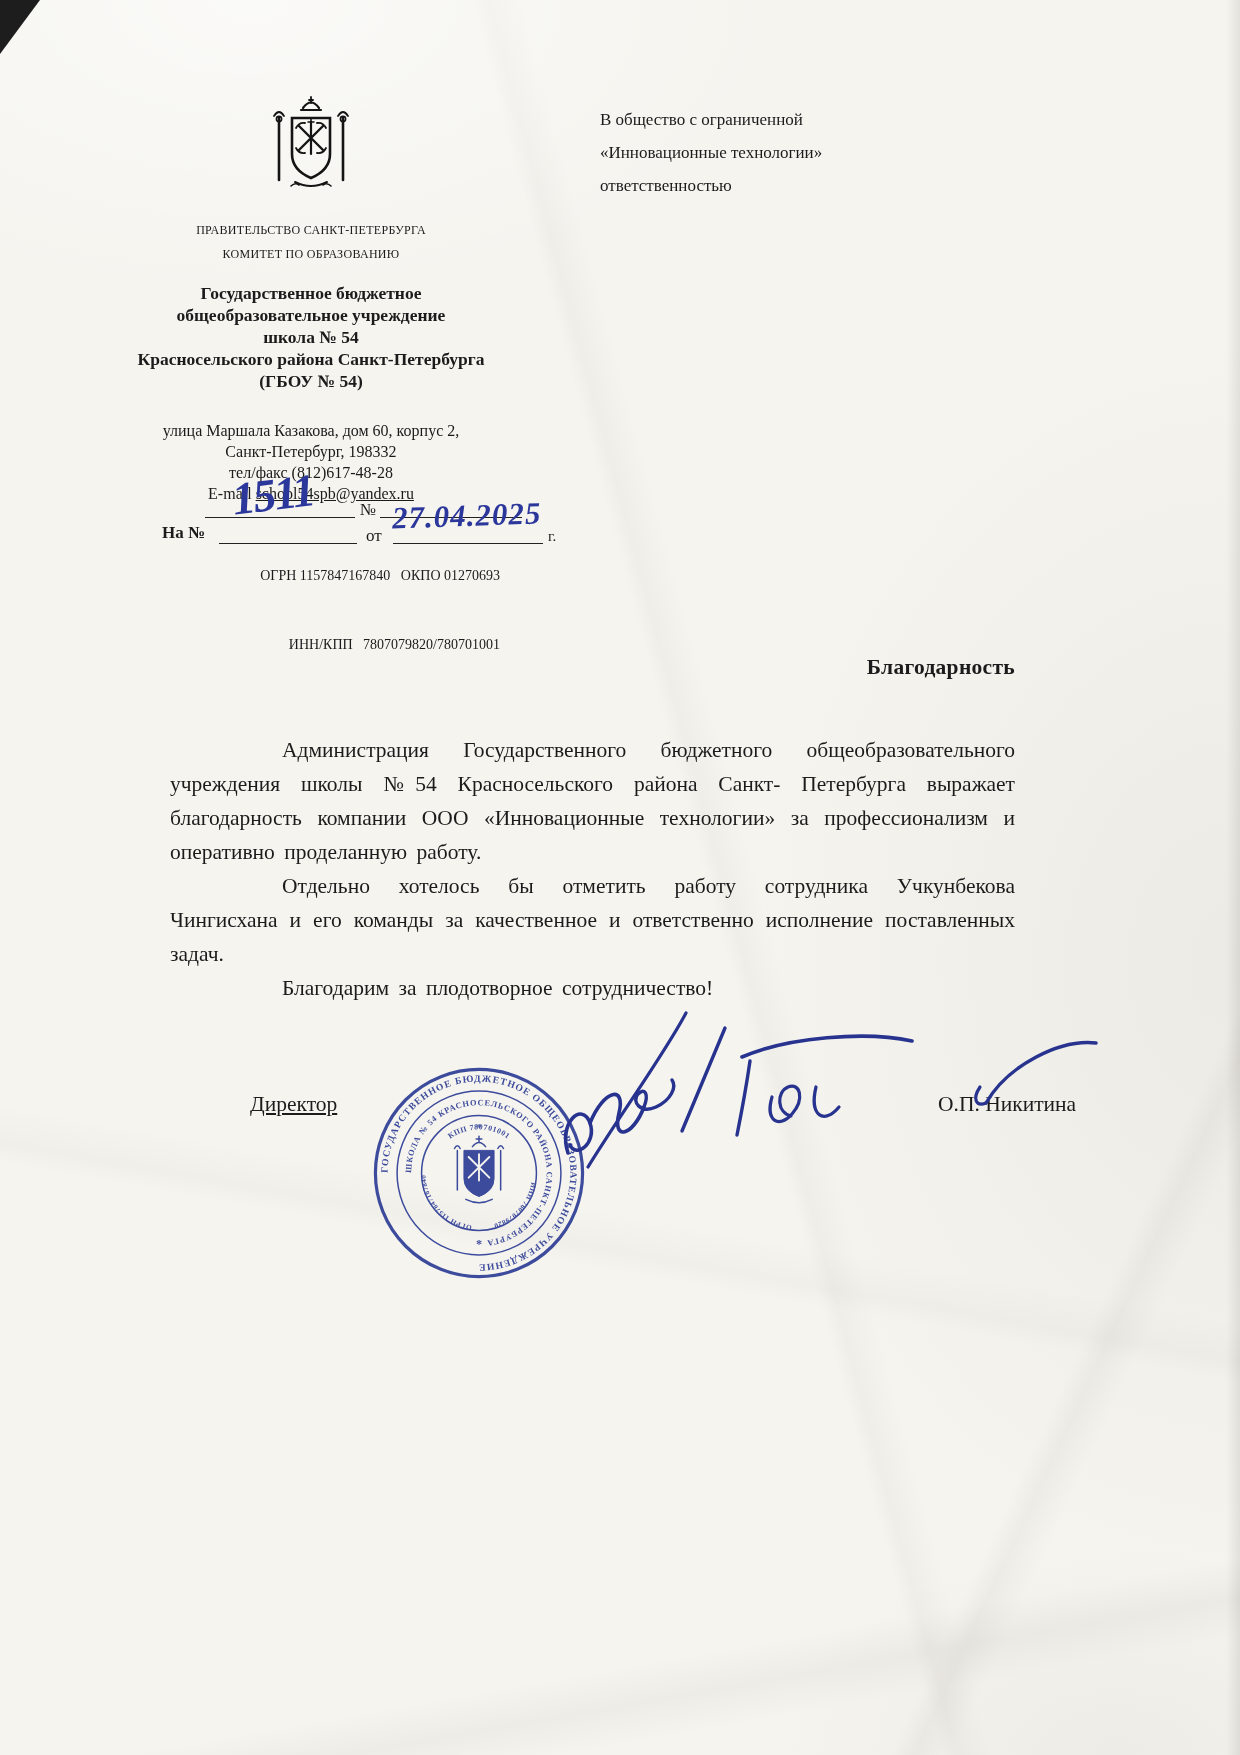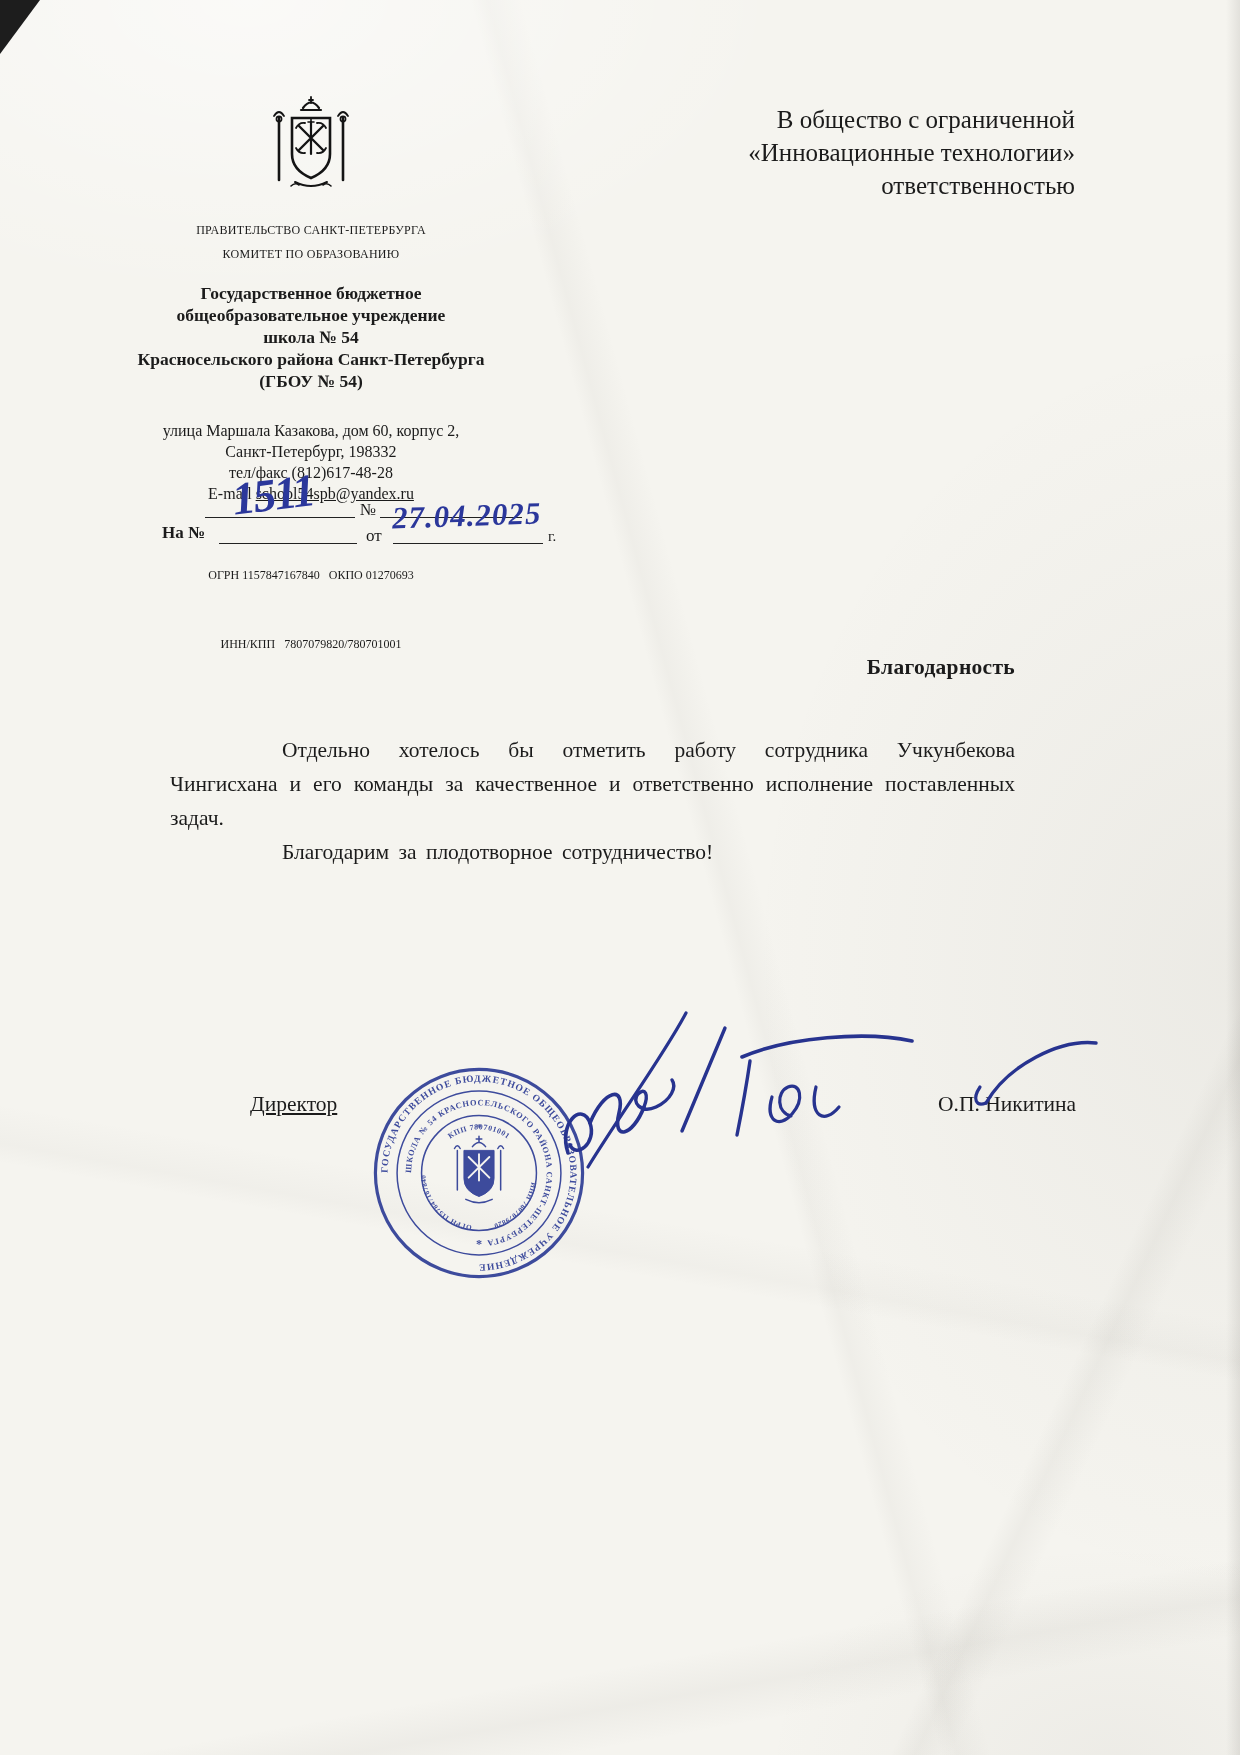--- a/index.html
+++ b/index.html
@@ -24,33 +24,33 @@
   .edge-shade { position:absolute; right:0; top:0; width:14px; height:100%;
     background:linear-gradient(to left, rgba(60,55,50,0.10), transparent); }
 
   
   .lh { position:absolute; left:122px; top:92px; width:378px; text-align:center; }
   .emblem { display:block; margin:0 auto 22px auto; }
   .lh-gov { font-size:12px; line-height:24px; letter-spacing:0.3px; }
   .lh-org { margin-top:16px; font-size:17.5px; font-weight:bold; line-height:22px; }
   .lh-addr { margin-top:28px; font-size:16px; line-height:21px; }
   .lh-email-link { text-decoration:underline; }
-  .lh-reg { margin-top:14px; font-size:12px; line-height:23px; white-space:pre; }
+  .lh-reg { margin-top:14px; font-size:14px; line-height:23px; white-space:pre;text-align:right; }
 
   
   .refline { position:absolute; border-bottom:1.6px solid #222; }
   .ref-text { position:absolute; font-size:17px; }
   .hw { position:absolute; color:#2b379b; font-style:italic; font-weight:bold;
         font-family:"Liberation Serif", serif; white-space:nowrap; }
   .hw-number { left:232px; top:468px; font-size:46px; transform:rotate(-7deg); letter-spacing:-2px; }
   .hw-date { left:392px; top:498px; font-size:31px; transform:rotate(-2deg); letter-spacing:1px; }
 
   
   .recipient { position:absolute; left:600px; top:103px; width:475px;
-    text-align:right; font-size:25px; line-height:33px; }
+    text-align:left; font-size:17px; line-height:33px; }
 
   
   .doc-title { position:absolute; left:170px; top:655px; width:845px;
     text-align:right; font-size:21.5px; font-weight:bold; letter-spacing:0.3px; }
   .body-text { position:absolute; left:170px; top:733px; width:845px;
     font-size:21.5px; line-height:34px; text-align:justify; }
   .body-text p { margin:0; text-indent:112px; word-spacing:4px; }
 
   
   .sig-position { position:absolute; left:250px; top:1092px; font-size:21.5px;text-decoration:underline; }
@@ -137,20 +137,21 @@
 
   <div class="recipient">
     <div>В общество с ограниченной</div>
     <div>«Инновационные технологии»</div>
     <div>ответственностью</div>
   </div>
 
   <div class="doc-title">Благодарность</div>
 
   <div class="body-text">
+    <p>Администрация Государственного бюджетного общеобразовательного учреждения школы №54 Красносельского района Санкт- Петербурга выражает благодарность компании ООО «Инновационные технологии» за профессионализм и оперативно проделанную работу.</p>
     <p>Отдельно хотелось бы отметить работу сотрудника Учкунбекова Чингисхана и его команды за качественное и ответственно исполнение поставленных задач.</p>
     <p>Благодарим за плодотворное сотрудничество!</p>
   </div>
 
   <div class="sig-position">Директор</div>
   <div class="sig-name">О.П. Никитина</div>
 
   <svg class="seal" width="226" height="226" viewBox="0 0 240 240">
     <defs>
       <path id="ring1p" d="M 23,120 A 97,97 0 1 1 217,120 A 97,97 0 1 1 23,120"></path>

